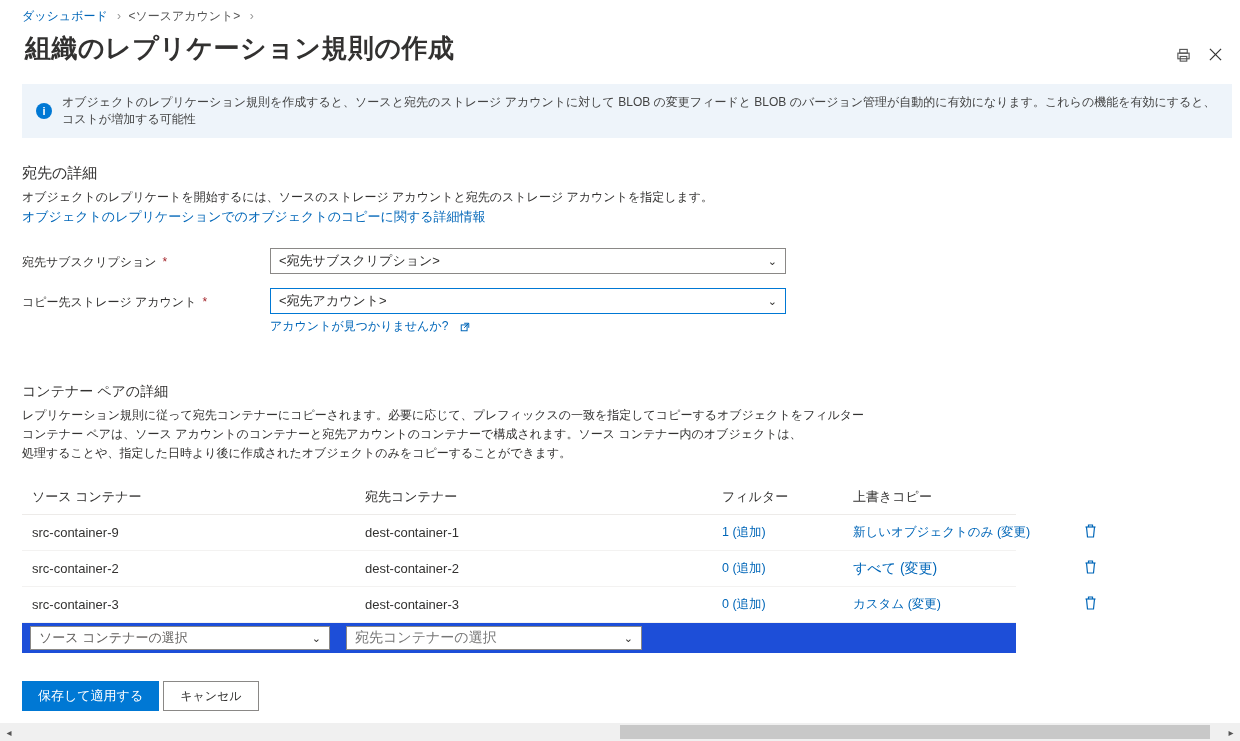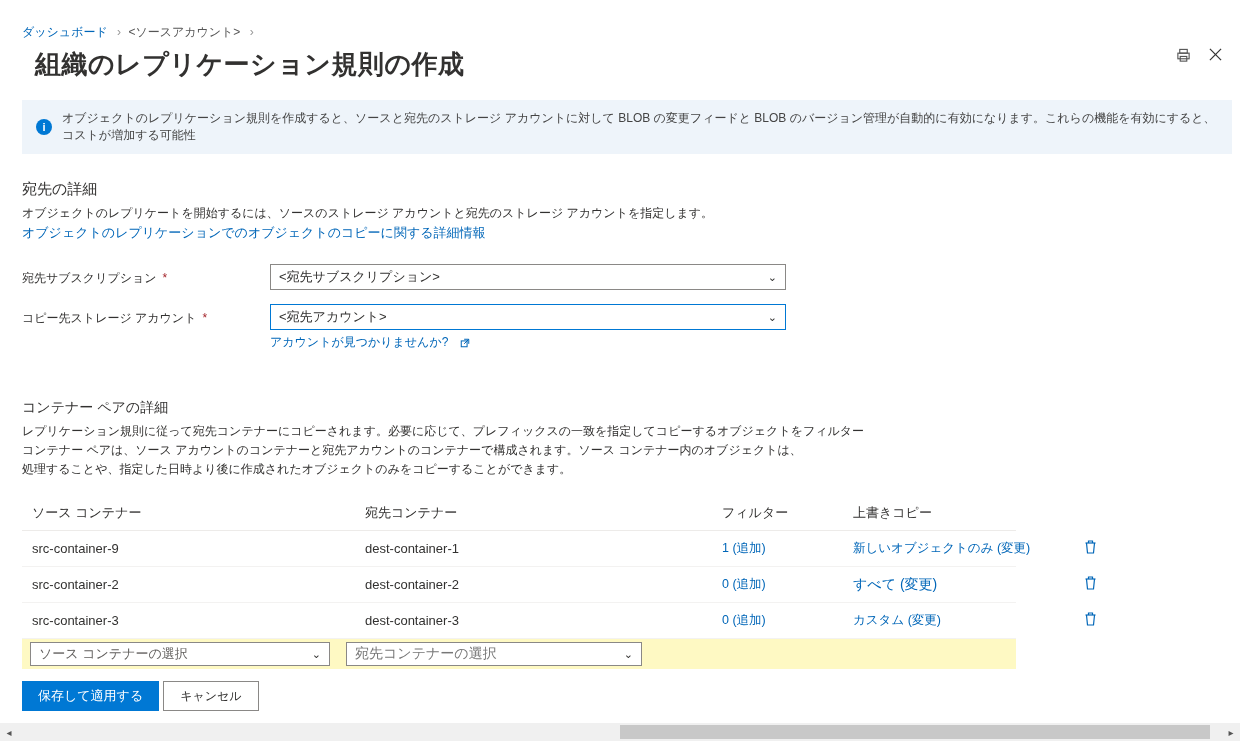--- a/index.html
+++ b/index.html
@@ -8,34 +8,34 @@
     font-family: "Segoe UI", "Yu Gothic UI", Meiryo, sans-serif;
     font-size: 13px;
     color: #323130;
     background: #fff;
     width: 1240px;
     height: 741px;
     overflow: hidden;
     position: relative;
   }
   .page {
-    padding: 24px 0 0 22px;
+    padding: 8px 0 0 22px;
     width: 1140px;
   }
   .breadcrumb {
     font-size: 12px;
     color: #0066b8;
   }
   .breadcrumb span { margin-right: 2px; }
   .breadcrumb .sep { color: #999; margin: 0 4px; }
   .breadcrumb .muted { color: #555; }
   h1 {
     font-size: 26px;
     font-weight: 600;
-    margin: 6px 0 18px 13px;
+    margin: 6px 0 18px 3px;
     letter-spacing: 0.5px;
   }
   .top-actions {
     position: absolute;
     top: 48px;
     right: 18px;
     display: flex;
     gap: 18px;
     color: #555;
   }
@@ -142,21 +142,21 @@
     cursor: pointer;
     font-size: 15px;
     justify-self: end;
   }
   .del svg { width:15px; height:16px; }
   .selrow {
     display: grid;
     grid-template-columns: 314px 338px;
     gap: 8px;
     align-items: center;
-    background: #fef9c3;
+    background: #1d4ed8;
     padding: 0px 0px 0px 2px;
     width: 994px;
     height: 30px;
   }
   .mini-select {
     height: 24px;
     border: 1px solid #8a8886;
     display: flex;
     align-items: center;
     justify-content: space-between;

